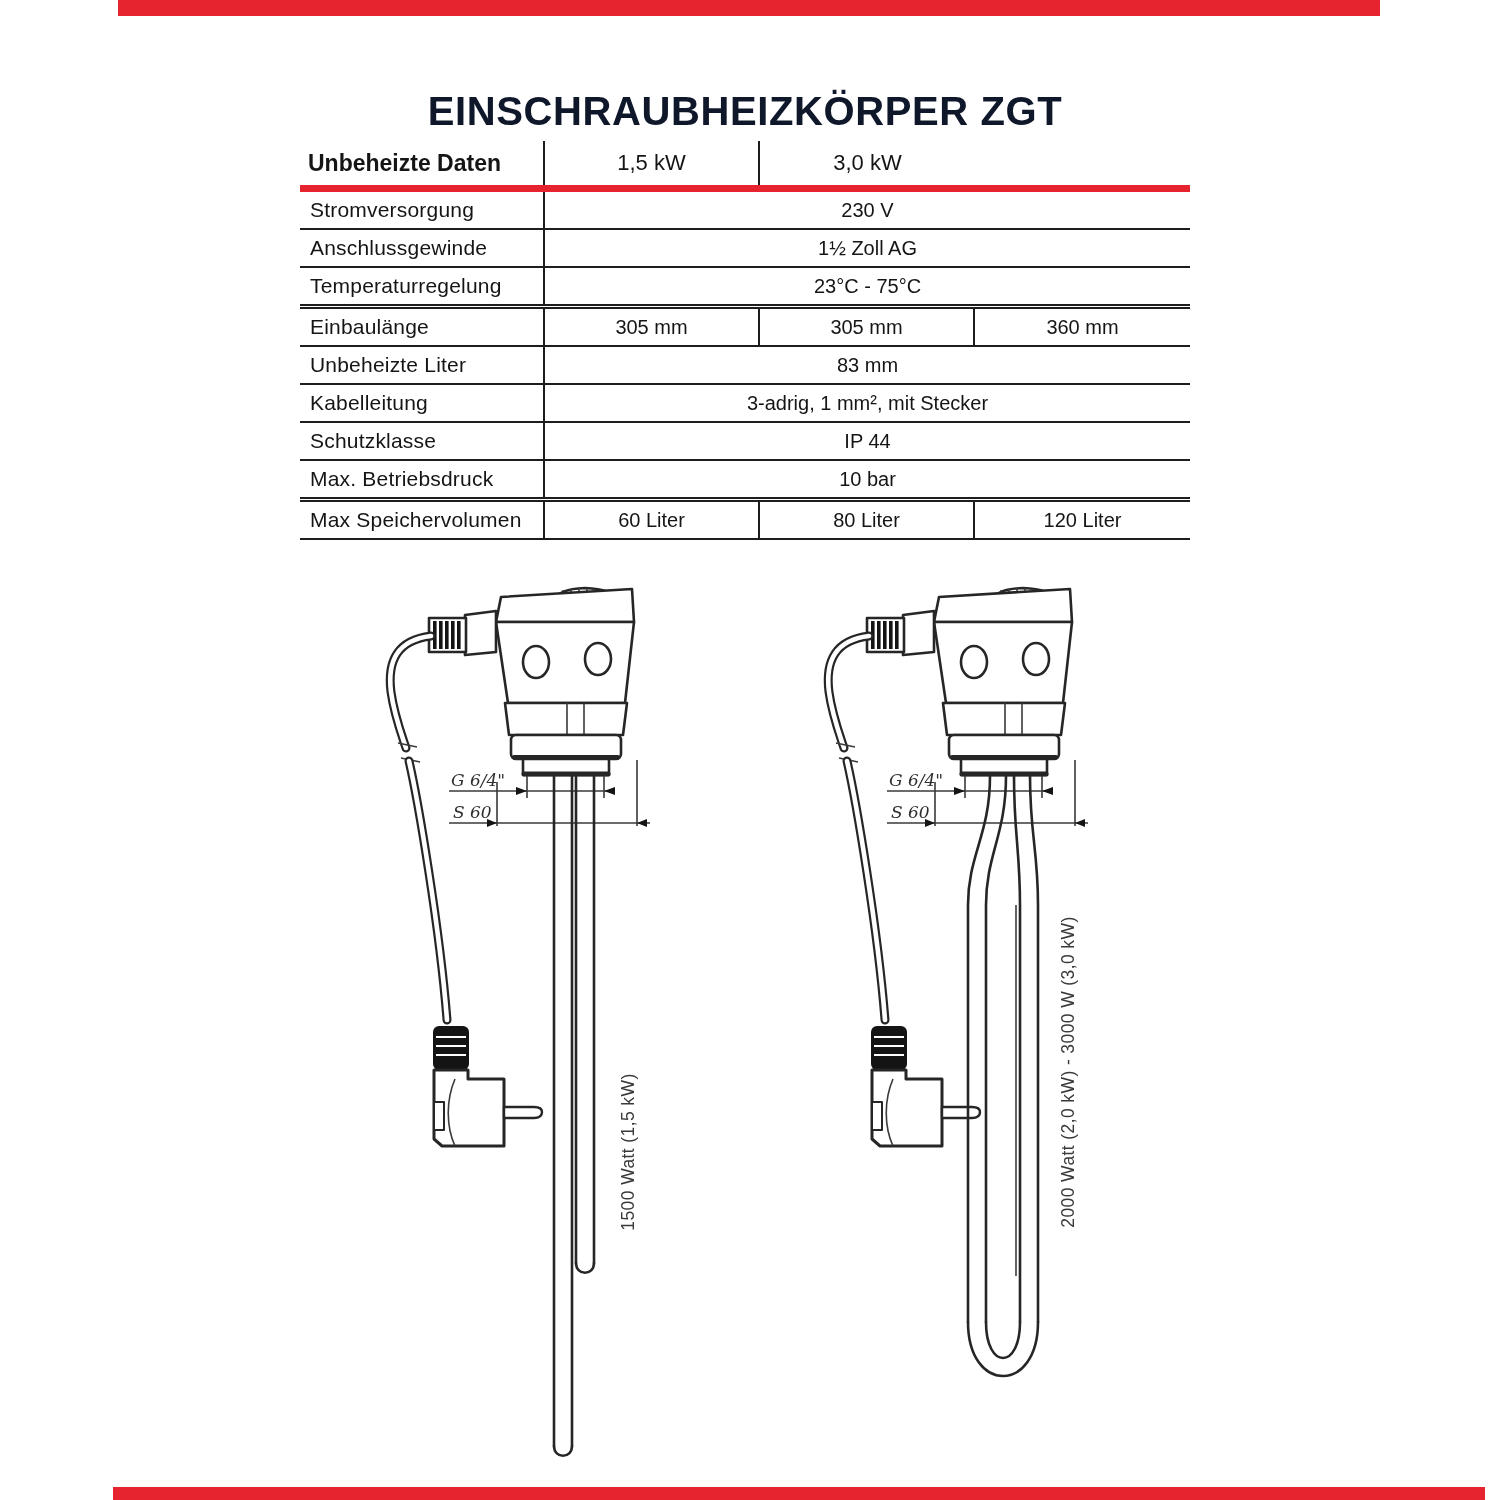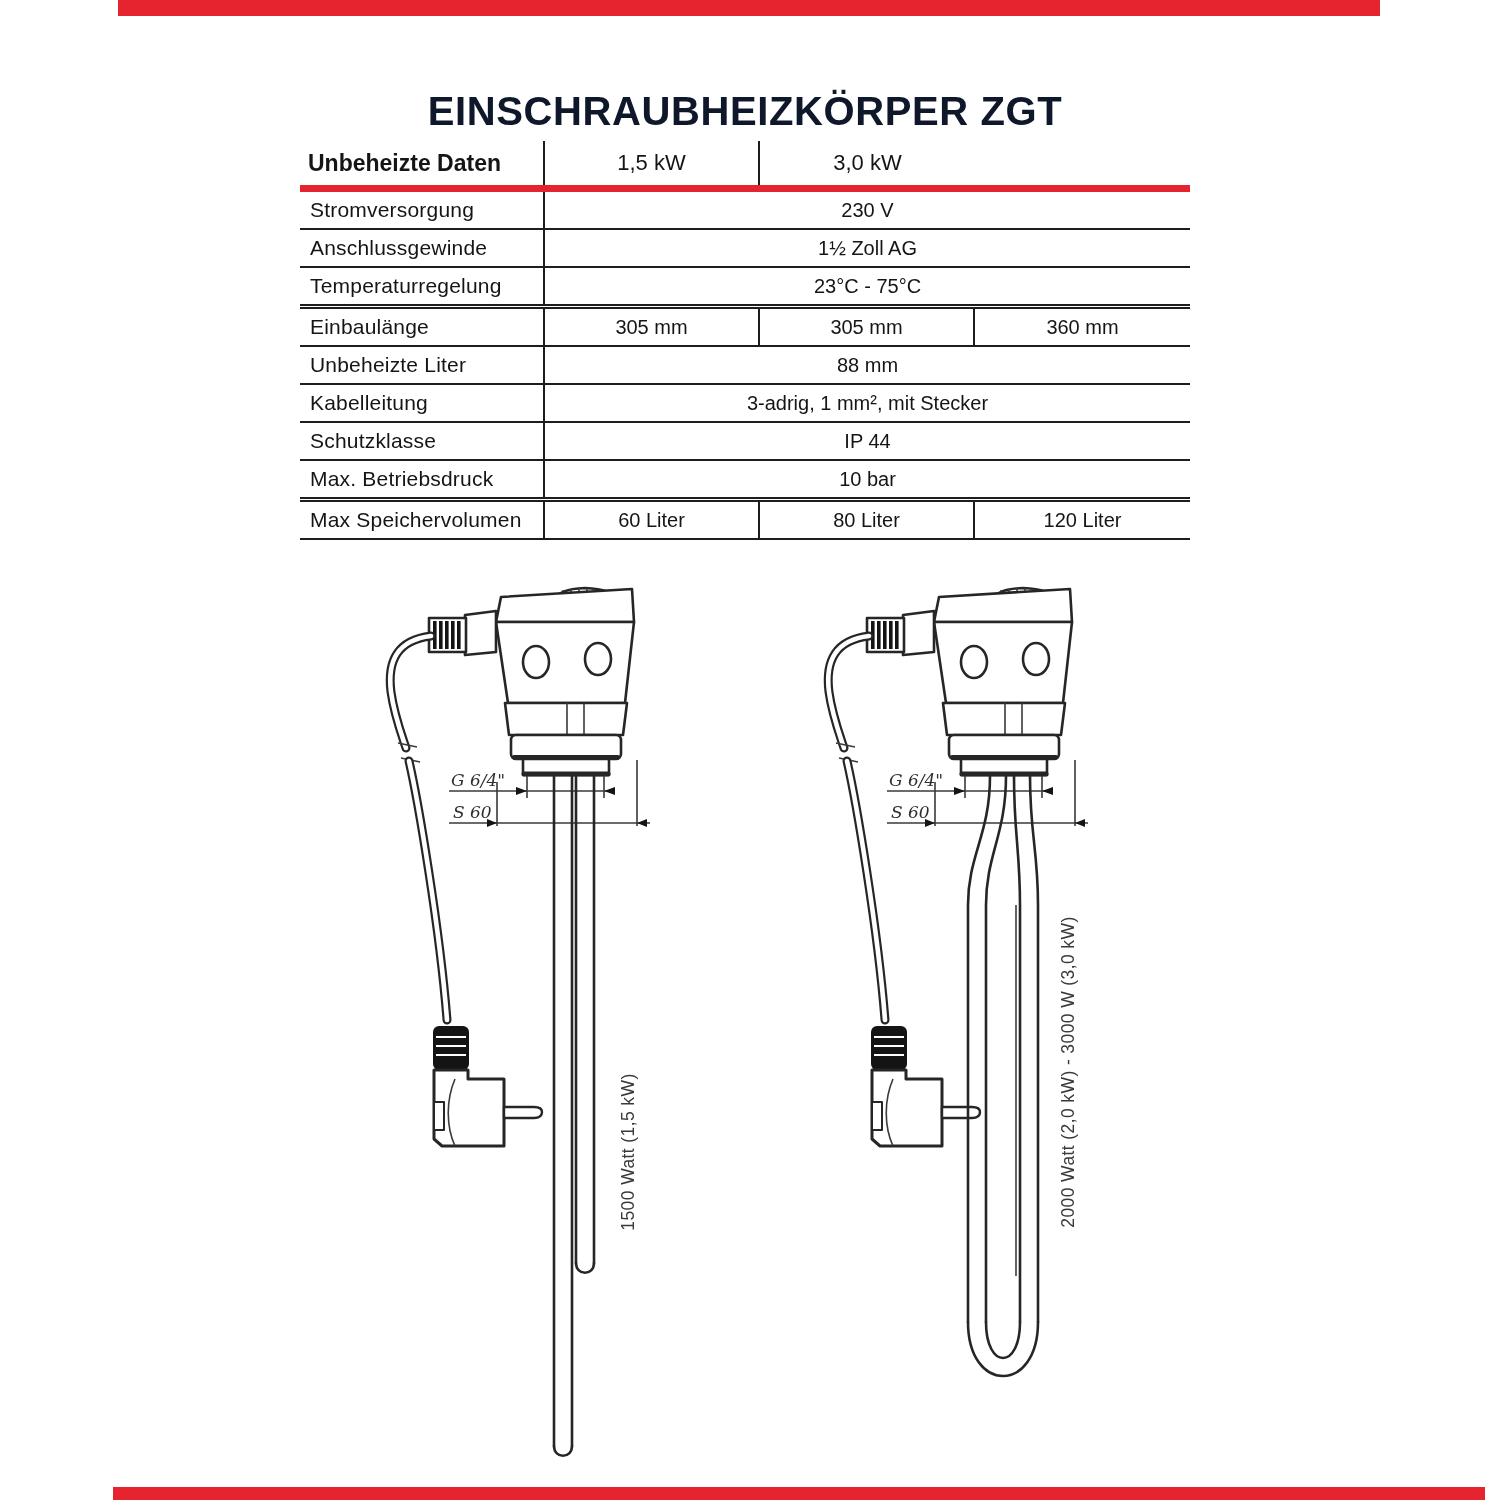--- a/index.html
+++ b/index.html
@@ -66,21 +66,21 @@
     <div class="cm">23°C - 75°C</div>
   </div>
   <div class="trow dbl">
     <div class="cl">Einbaulänge</div>
     <div class="cv b">305 mm</div>
     <div class="cv b">305 mm</div>
     <div class="cv">360 mm</div>
   </div>
   <div class="trow">
     <div class="cl">Unbeheizte Liter</div>
-    <div class="cm">88 mm</div>
+    <div class="cm">83 mm</div>
   </div>
   <div class="trow">
     <div class="cl">Kabelleitung</div>
     <div class="cm">3-adrig, 1 mm², mit Stecker</div>
   </div>
   <div class="trow">
     <div class="cl">Schutzklasse</div>
     <div class="cm">IP 44</div>
   </div>
   <div class="trow">

